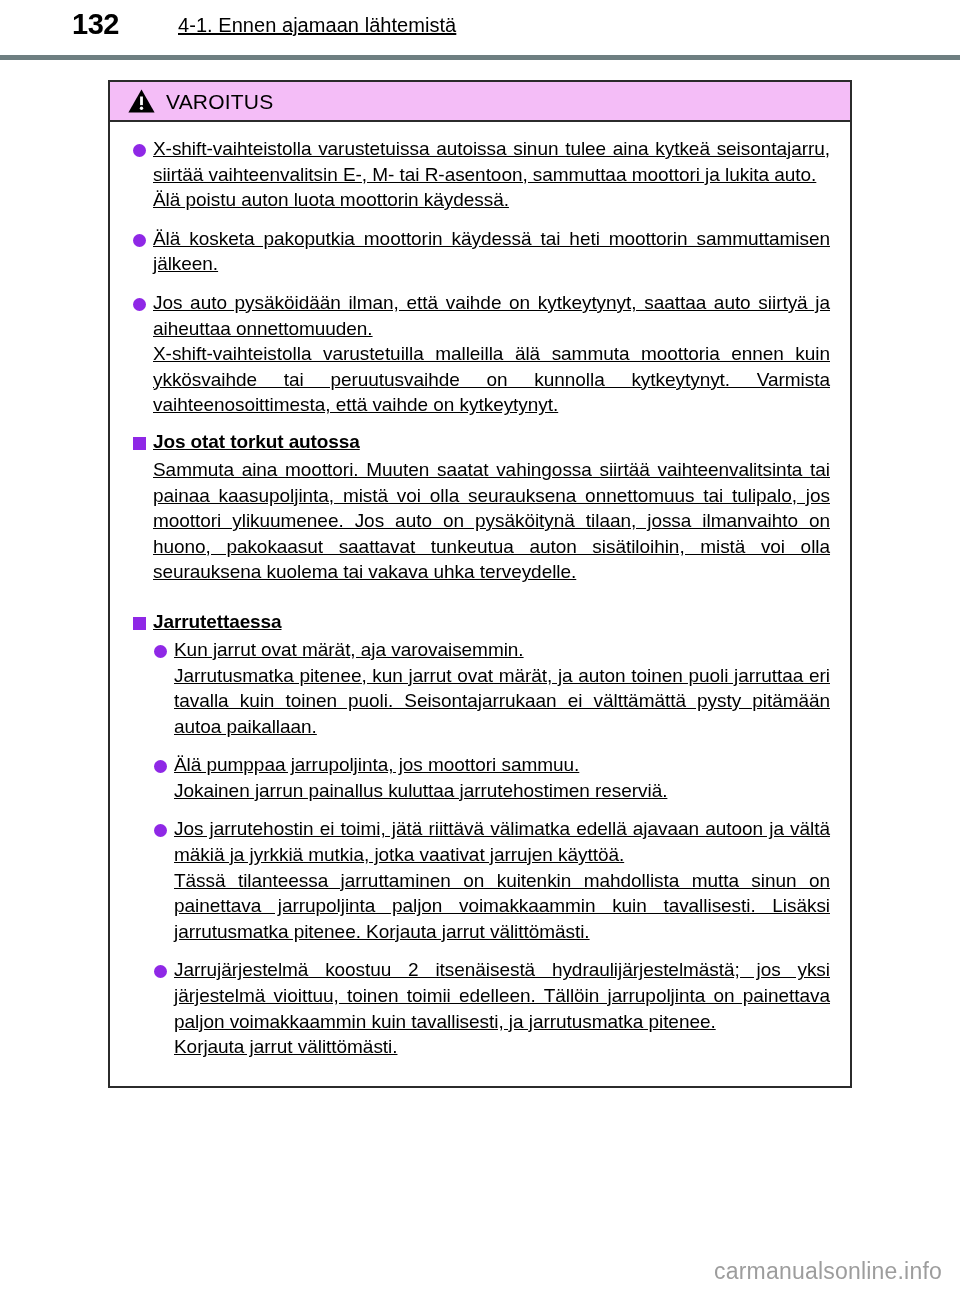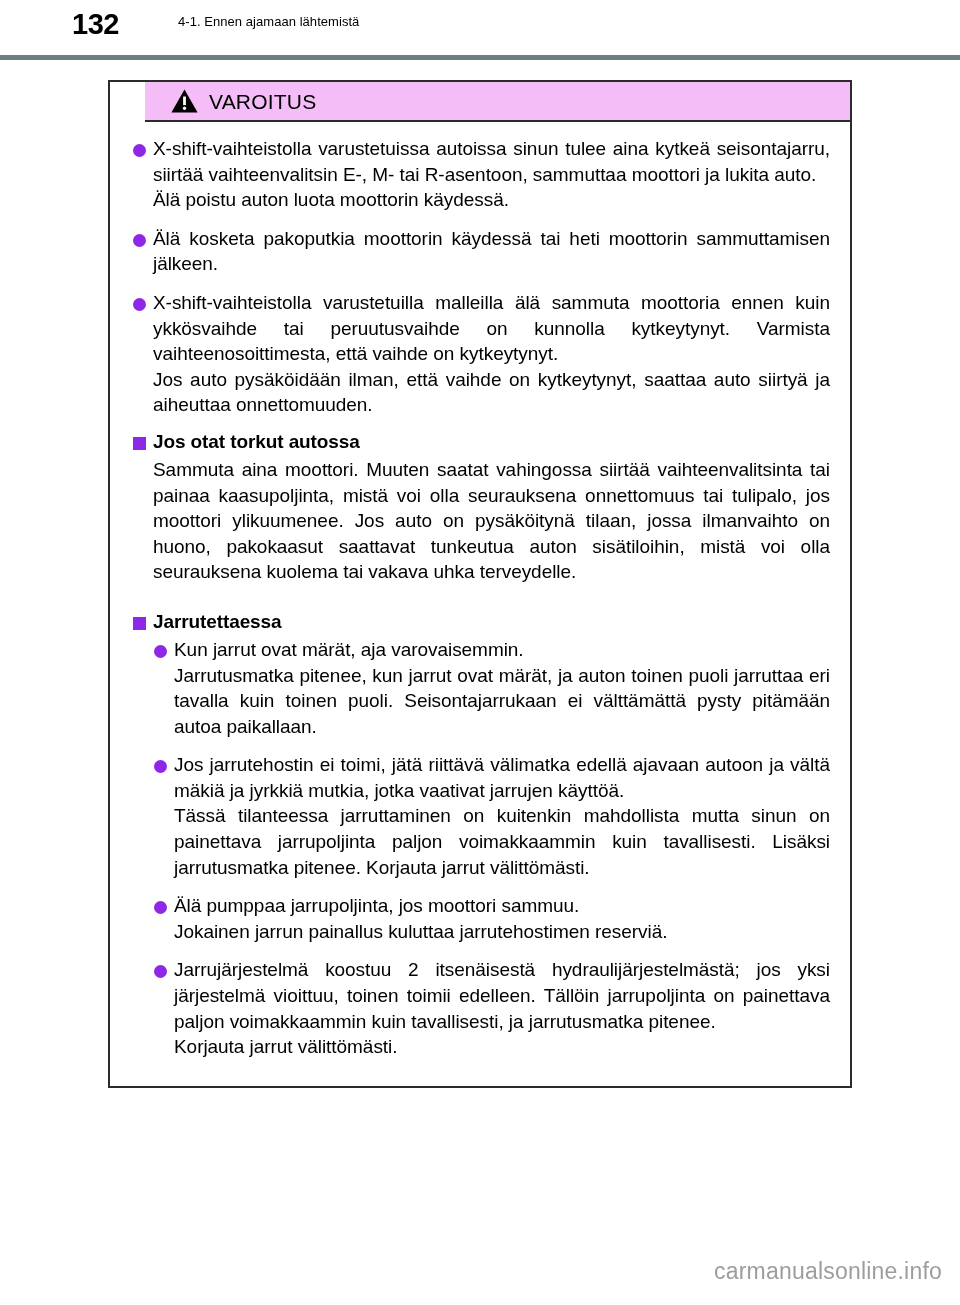--- a/index.html
+++ b/index.html
@@ -29,23 +29,24 @@
     left: 72px;
     top: 8px;
     font-size: 29px;
     font-weight: bold;
     letter-spacing: -0.5px;
   }
   .header-title {
     position: absolute;
     left: 178px;
     top: 14px;
-    font-size: 13px;
+    font-size: 20px;
     font-weight: normal;
     letter-spacing: 0.05px;
+    text-decoration: underline;
   }
   .header-rule {
     position: absolute;
     top: 55px;
     left: 0;
     width: 960px;
     height: 5px;
     background: #6e7f81;
   }
 
@@ -58,39 +59,39 @@
     border: 2px solid #2b2b2b;
     box-sizing: border-box;
     background: #ffffff;
   }
   .warning-head {
     background: #f4bdf7;
     border-bottom: 2px solid #2b2b2b;
     height: 40px;
     display: flex;
     align-items: center;
-    padding-left: 26px;
+    padding-left: 18px;
     box-sizing: border-box;
-    margin-left: 35px;
   }
   .warn-tri {
     width: 27px;
     height: 24px;
     display: block;
     flex: none;
   }
   .warning-head-label {
     font-size: 21px;
     margin-left: 11px;
     letter-spacing: 0.2px;
     line-height: 1;
   }
 
   .warning-body {
     padding: 14px 20px 26px 22px;
+    text-decoration: underline;
   }
 
   
   .blk { margin-bottom: 26px; }
   .blk:last-child { margin-bottom: 0; }
 
   
   .bullet-item {
     position: relative;
     padding-left: 21px;
@@ -188,22 +189,22 @@
       <p class="p nj">Älä poistu auton luota moottorin käydessä.</p>
     </div>
 
     <div class="bullet-item blk">
       <span class="dot"></span>
       <p class="p">Älä kosketa pakoputkia moottorin käydessä tai heti moottorin sammuttamisen jälkeen.</p>
     </div>
 
     <div class="bullet-item blk">
       <span class="dot"></span>
+      <p class="p">Jos auto pysäköidään ilman, että vaihde on kytkeytynyt, saattaa auto siirtyä ja aiheuttaa onnettomuuden.</p>
       <p class="p">X-shift-vaihteistolla varustetuilla malleilla älä sammuta moottoria ennen kuin ykkösvaihde tai peruutusvaihde on kunnolla kytkeytynyt. Varmista vaihteenosoittimesta, että vaihde on kytkeytynyt.</p>
-      <p class="p">Jos auto pysäköidään ilman, että vaihde on kytkeytynyt, saattaa auto siirtyä ja aiheuttaa onnettomuuden.</p>
     </div>
 
     <div class="blk">
       <div class="subhead">
         <span class="sq"></span>
         <span>Jos otat torkut autossa</span>
       </div>
       <div class="subhead-body">
         <p class="p">Sammuta aina moottori. Muuten saatat vahingossa siirtää vaihteenvalitsinta tai painaa kaasupoljinta, mistä voi olla seurauksena onnettomuus tai tulipalo, jos moottori ylikuumenee. Jos auto on pysäköitynä tilaan, jossa ilmanvaihto on huono, pakokaasut saattavat tunkeutua auton sisätiloihin, mistä voi olla seurauksena kuolema tai vakava uhka terveydelle.</p>
       </div>
@@ -217,32 +218,32 @@
       <div class="nested">
 
         <div class="bullet-item">
           <span class="dot"></span>
           <p class="p nj">Kun jarrut ovat märät, aja varovaisemmin.</p>
           <p class="p">Jarrutusmatka pitenee, kun jarrut ovat märät, ja auton toinen puoli jarruttaa eri tavalla kuin toinen puoli. Seisontajarrukaan ei välttämättä pysty pitämään autoa paikallaan.</p>
         </div>
 
         <div class="bullet-item">
           <span class="dot"></span>
+          <p class="p nj">Älä pumppaa jarrupoljinta, jos moottori sammuu.</p>
+          <p class="p nj">Jokainen jarrun painallus kuluttaa jarrutehostimen reserviä.</p>
+        </div>
+
+        <div class="bullet-item">
+          <span class="dot"></span>
           <p class="p">Jos jarrutehostin ei toimi, jätä riittävä välimatka edellä ajavaan autoon ja vältä mäkiä ja jyrkkiä mutkia, jotka vaativat jarrujen käyttöä.</p>
           <p class="p">Tässä tilanteessa jarruttaminen on kuitenkin mahdollista mutta sinun on painettava jarrupoljinta paljon voimakkaammin kuin tavallisesti. Lisäksi jarrutusmatka pitenee. Korjauta jarrut välittömästi.</p>
         </div>
 
         <div class="bullet-item">
           <span class="dot"></span>
-          <p class="p nj">Älä pumppaa jarrupoljinta, jos moottori sammuu.</p>
-          <p class="p nj">Jokainen jarrun painallus kuluttaa jarrutehostimen reserviä.</p>
-        </div>
-
-        <div class="bullet-item">
-          <span class="dot"></span>
           <p class="p">Jarrujärjestelmä koostuu 2 itsenäisestä hydraulijärjestelmästä; jos yksi järjestelmä vioittuu, toinen toimii edelleen. Tällöin jarrupoljinta on painettava paljon voimakkaammin kuin tavallisesti, ja jarrutusmatka pitenee.</p>
           <p class="p nj">Korjauta jarrut välittömästi.</p>
         </div>
 
       </div>
     </div>
 
   </div>
 </div>
 

